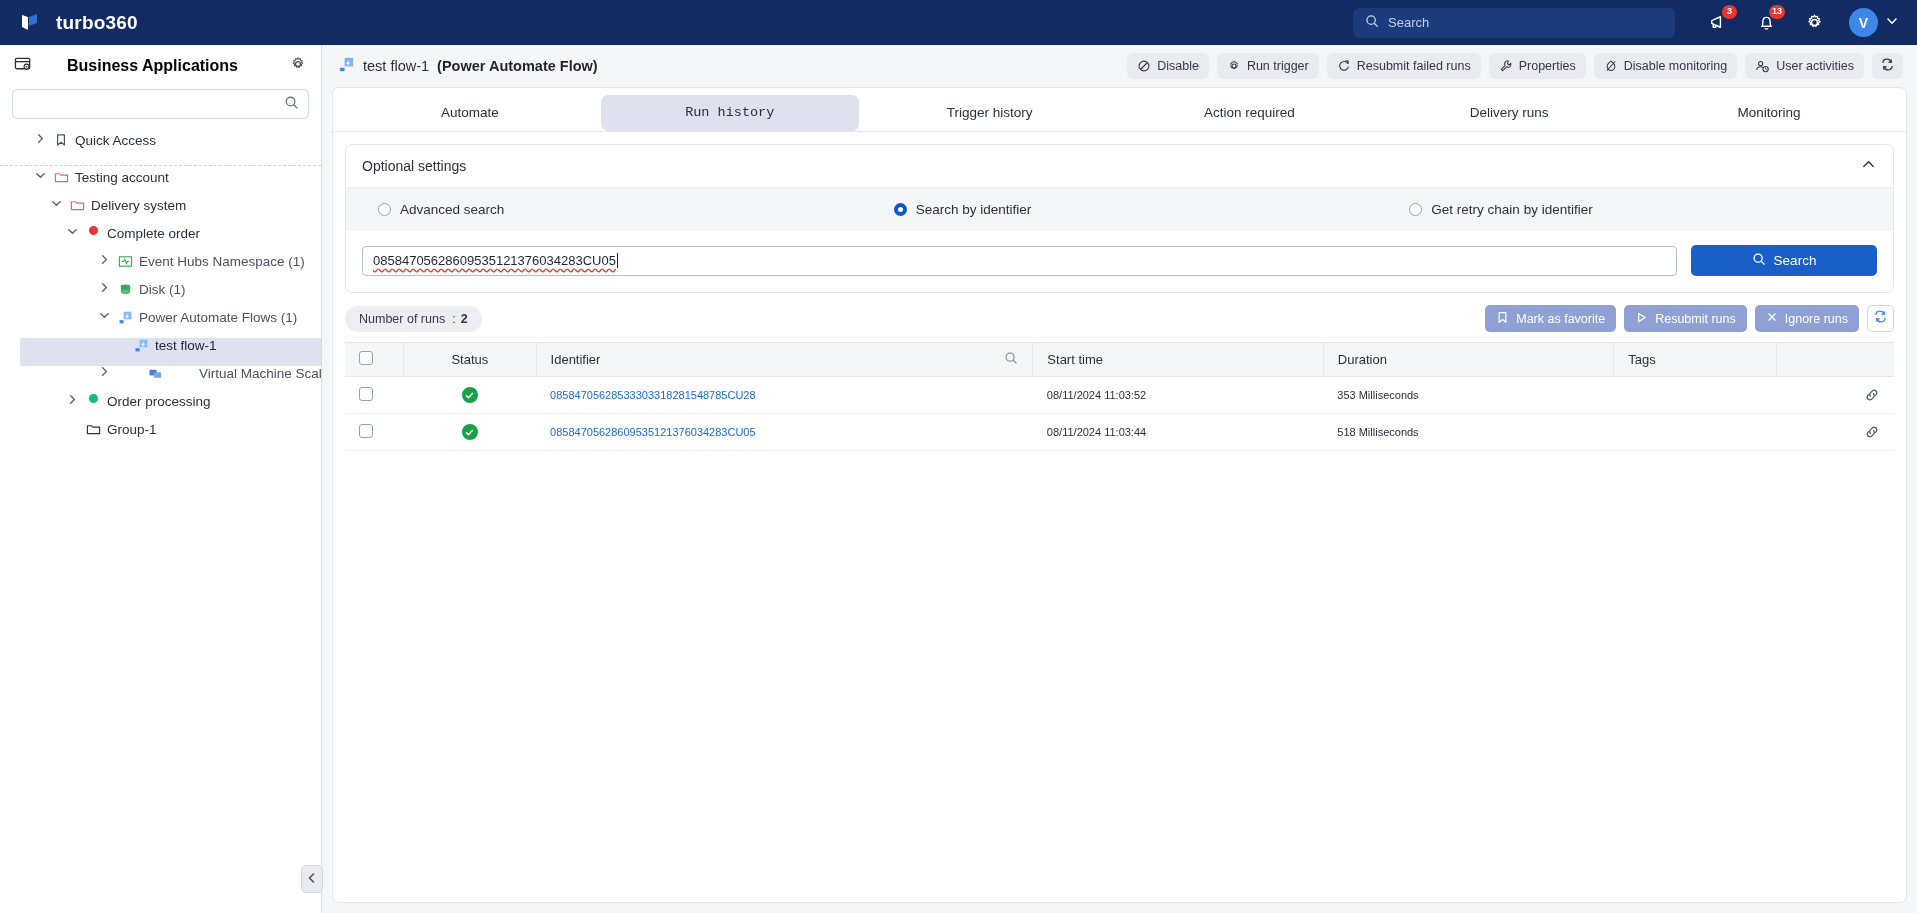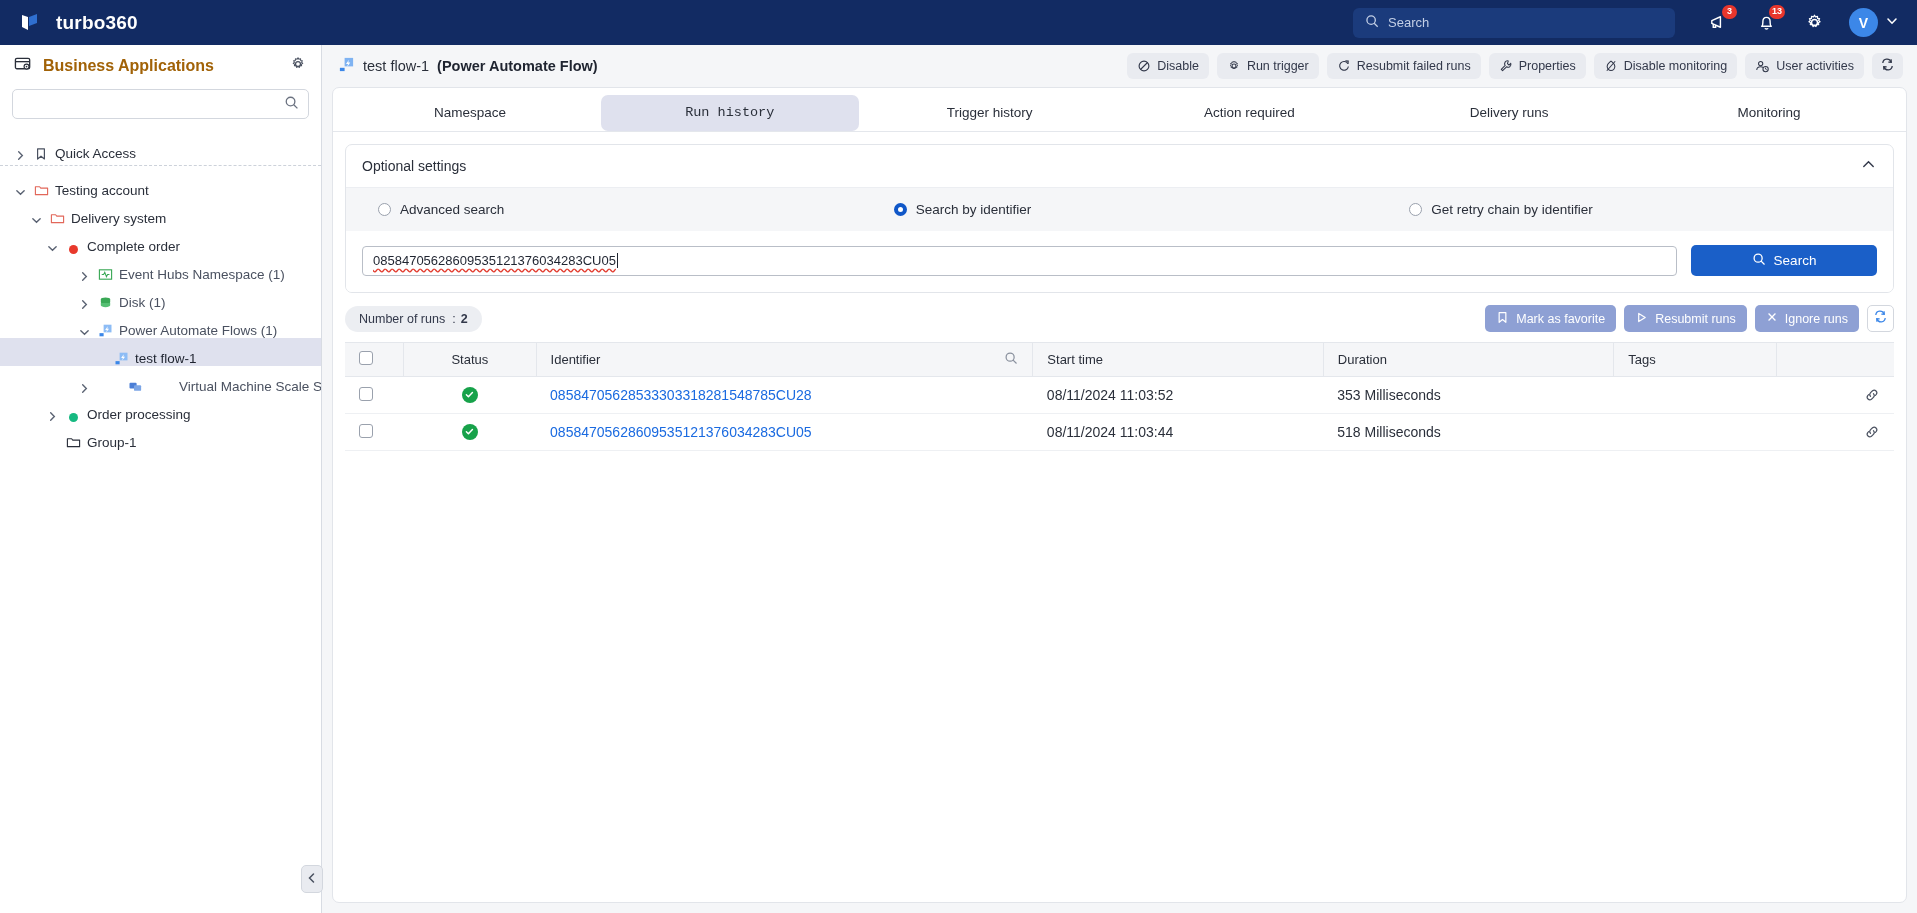--- a/index.html
+++ b/index.html
@@ -63,33 +63,33 @@
     width: 322px; min-width: 322px;
     background: #ffffff;
     border-right: 1px solid #d8dce3;
     display: flex; flex-direction: column;
     position: relative;
   }
   .sb-head {
     height: 42px; display: flex; align-items: center; gap: 10px;
     padding: 0 14px;
   }
-  .sb-title { font-size: 16px; font-weight: bold; color: #a16207; }
+  .sb-title { font-size: 16px; font-weight: bold; color: #000000; margin-left: 24px; }
   .sb-gear { margin-left: auto; cursor: pointer; }
   .sb-search-wrap { padding: 2px 12px 10px 12px; }
   .sb-search {
     height: 30px; border: 1px solid #d3d7de; border-radius: 5px;
     display: flex; align-items: center; padding: 0 9px;
   }
   .sb-search .mag { margin-left: auto; }
   .tree { padding: 4px 0 0 0; font-size: 13.5px; overflow-y: auto; flex: 1; }
   .node {
-    display: flex; align-items: flex-end; gap: 6px;
+    display: flex; align-items: flex-start; gap: 6px;
     height: 28px; padding-right: 8px; cursor: pointer;
-    color: #4a5160; white-space: nowrap;
+    color: #4a5160; white-space: nowrap; margin-left: 20px;
   }
   .node.selected { background: #dfe1ee; color: #1f2430; font-weight: 500; }
   .node .chev { width: 13px; display: inline-flex; justify-content: center; color: #5a6272; flex: 0 0 13px;}
   .node .ico { width: 16px; display: inline-flex; justify-content: center; align-items: center; flex: 0 0 16px;}
   .node .lbl { font-size: 13.5px; }
   .node.strong .lbl { color: #2a2f3a; font-weight: 500; }
   .divider-dash { border-top: 1px dashed #cdd2da; margin: 4px 0; }
   .dot { width: 9px; height: 9px; border-radius: 50%; display: inline-block; }
   .collapse-handle {
     position: absolute; left: 301px; bottom: 20px;
@@ -207,21 +207,21 @@
 
   table.runs { width: 100%; border-collapse: collapse; table-layout: fixed; }
   table.runs th {
     background: #f5f6f8; font-size: 13px; font-weight: 500; color: #2a2f3a;
     text-align: left; height: 34px; padding: 0 14px;
     border-top: 1px solid #e4e7ec; border-bottom: 1px solid #e4e7ec;
     border-right: 1px solid #e4e7ec;
   }
   table.runs th:last-child { border-right: none; }
   table.runs td {
-    font-size: 14px; height: 37px; padding: 0 14px;
+    font-size: 11px; height: 37px; padding: 0 14px;
     border-bottom: 1px solid #eef0f3; color: #2a2f3a;
   }
   .c-check { width: 46px; }
   .c-status { width: 104px; text-align: center !important; }
   .c-ident  { width: 390px; }
   .c-start  { width: 228px; }
   .c-dur    { width: 228px; }
   .c-tags   { width: 128px; }
   .c-link   { width: 92px; }
   .cb {
@@ -562,21 +562,21 @@
             <path d="M13 9.6 A4.4 4.4 0 0 1 4.4 10.6" fill="none" stroke="#32384a" stroke-width="1.4"></path>
             <polyline points="4.2,13.6 4,10.4 7.1,10.6" fill="none" stroke="#32384a" stroke-width="1.4"></polyline>
           </svg>
         </span>
       </div>
     </div>
 
     <div class="panel">
 
       <div class="tabs" id="tabs">
-          <div class="tab">Namespace</div>
+          <div class="tab">Automate</div>
           <div class="tab active">Run history</div>
           <div class="tab">Trigger history</div>
           <div class="tab">Action required</div>
           <div class="tab">Delivery runs</div>
           <div class="tab">Monitoring</div>
         </div>
 
       <div class="content">
 
         <div class="opt-card">

